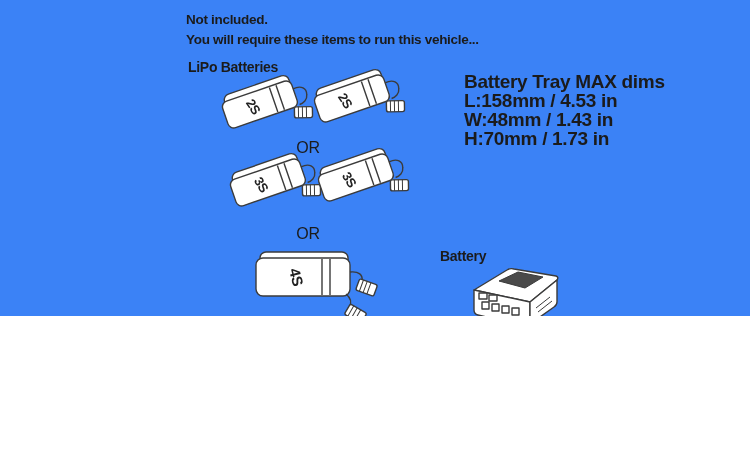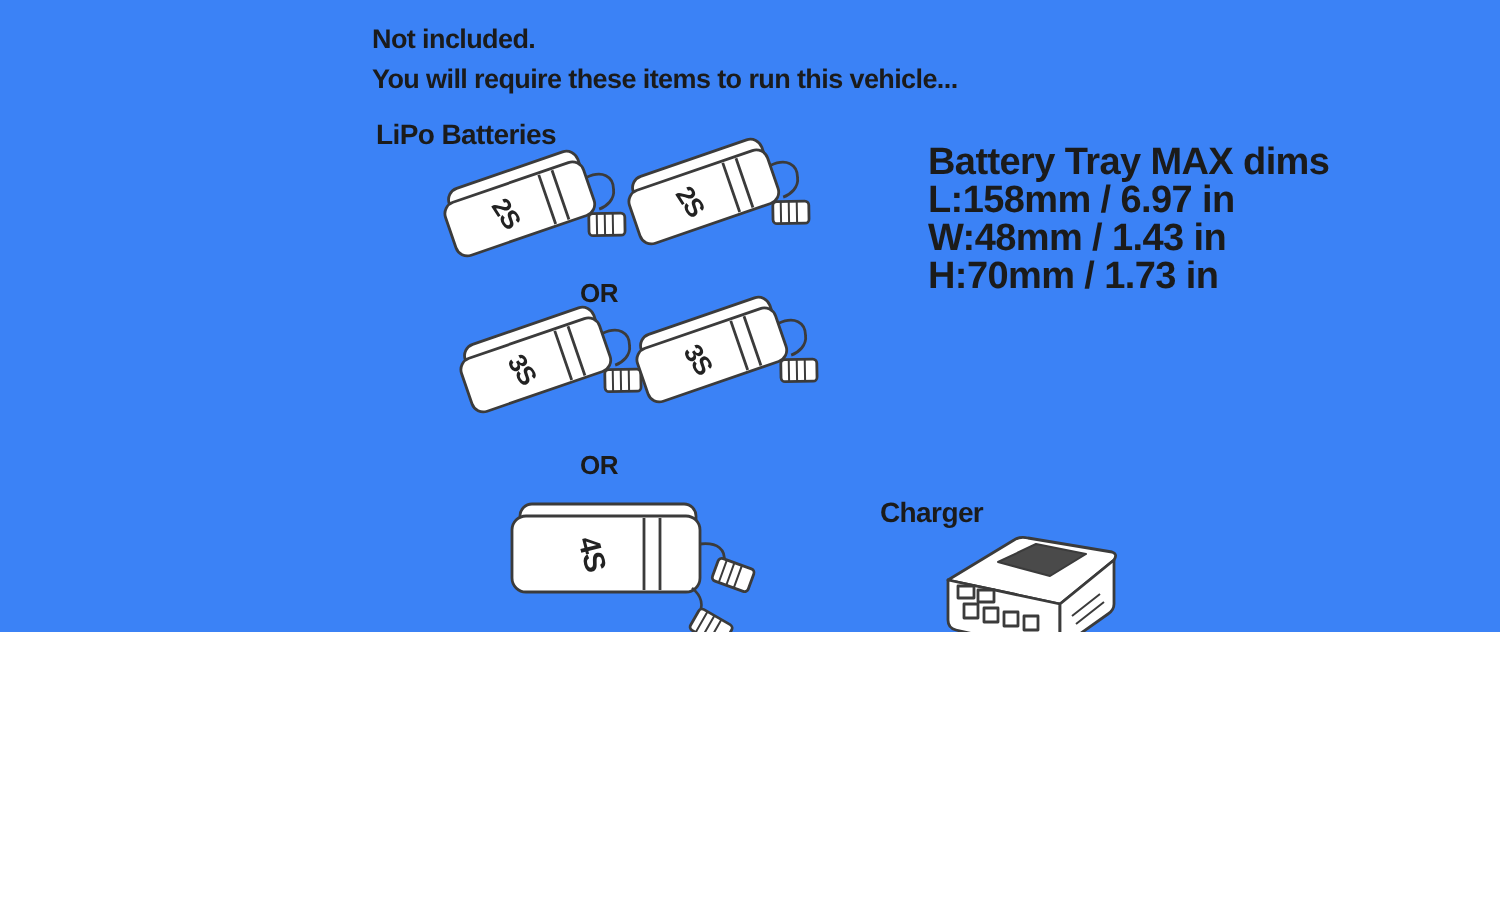--- a/index.html
+++ b/index.html
@@ -7,22 +7,22 @@
   .page {
     position:relative; width:750px; height:316px; background:#3b82f6;
     font-family:"Liberation Sans", sans-serif; color:#1b1b1b; overflow:hidden;
   }
   .txt { position:absolute; font-weight:700; letter-spacing:-0.3px; }
   .intro { left:186px; top:10px; font-size:13.5px; line-height:20px; }
   .h-lipo { left:188px; top:59px; font-size:14px; }
   .tray { left:452px; top:72px; font-size:19px; line-height:19px;margin-left:12px; }
   .h-charger { left:440px; top:248px; font-size:14px; }
   .or {
-    position:absolute; width:36px; text-align:left;
-    font-size:13px; font-weight:700; letter-spacing:-0.2px;
+    position:absolute; width:36px; text-align:center;
+    font-size:16px; font-weight:400; letter-spacing:-0.2px;
   }
   svg.batt, svg.charger-svg { position:absolute; overflow:visible; }
   .art { fill:#ffffff; stroke:#3b3b3b; stroke-width:1.4; stroke-linejoin:round; }
   .thin { stroke-width:1; fill:none; }
   .blabel {
     font-family:"Liberation Sans", sans-serif; font-size:13px; font-weight:700;
     fill:#222222; text-anchor:middle; letter-spacing:-0.5px;
   }
   .blabel-lg { font-size:15px; }
 </style>
@@ -105,26 +105,26 @@
 
   <div class="or" style="left:290px; top:318px">OR</div>
 
   <svg class="batt" style="left:246px; top:332px" width="135" height="88" viewBox="0 0 135 88">
     <use href="#batt-lg"></use>
     <text class="blabel blabel-lg" x="50" y="40" transform="rotate(76 50 35)">6S</text>
   </svg>
 
   <div class="txt tray">
     <div>Battery Tray MAX dims</div>
-    <div>L:158mm / 6.97 in</div>
+    <div>L:158mm / 4.53 in</div>
     <div>W:48mm / 1.43 in</div>
     <div>H:70mm / 1.73 in</div>
   </div>
 
-  <div class="txt h-charger">Charger</div>
+  <div class="txt h-charger">Battery</div>
 
   <svg class="charger-svg" style="left:452px; top:260px" width="120" height="78" viewBox="0 0 120 78">
     <g class="art">
       <path d="M22 30 L55 10 Q58 8 62 9 L104 16 Q107 17 105 20 L78 42 Z"></path>
       <path d="M47 21 L66 12 L91 17 L73 28 Z" fill="#4a4a4a" stroke-width="1"></path>
       <path d="M22 30 L78 42 L78 64 Q78 67 74 66 L26 55 Q22 54 22 50 Z"></path>
       <path d="M78 42 L105 20 L105 42 Q105 45 102 47 L78 64 Z"></path>
       <rect x="30" y="42" width="7" height="7"></rect>
       <rect x="40" y="44" width="7" height="7"></rect>
       <rect x="50" y="46" width="7" height="7"></rect>

